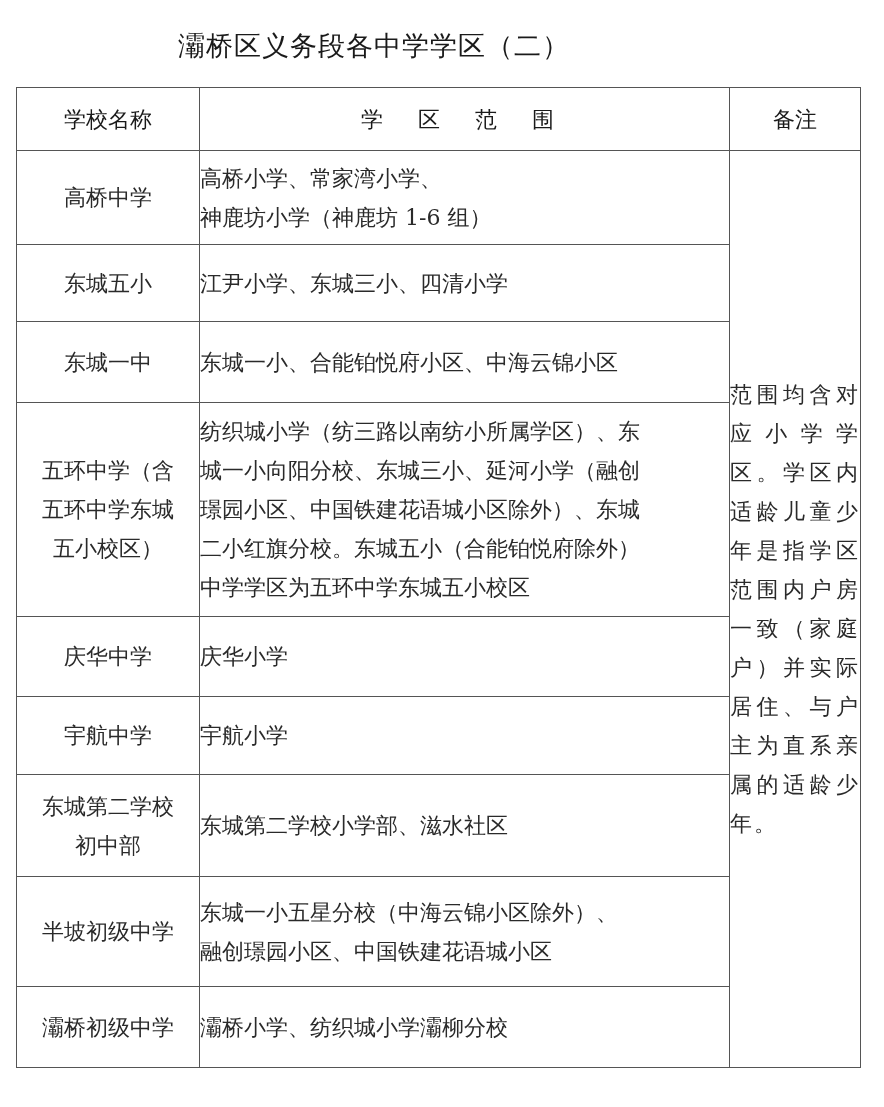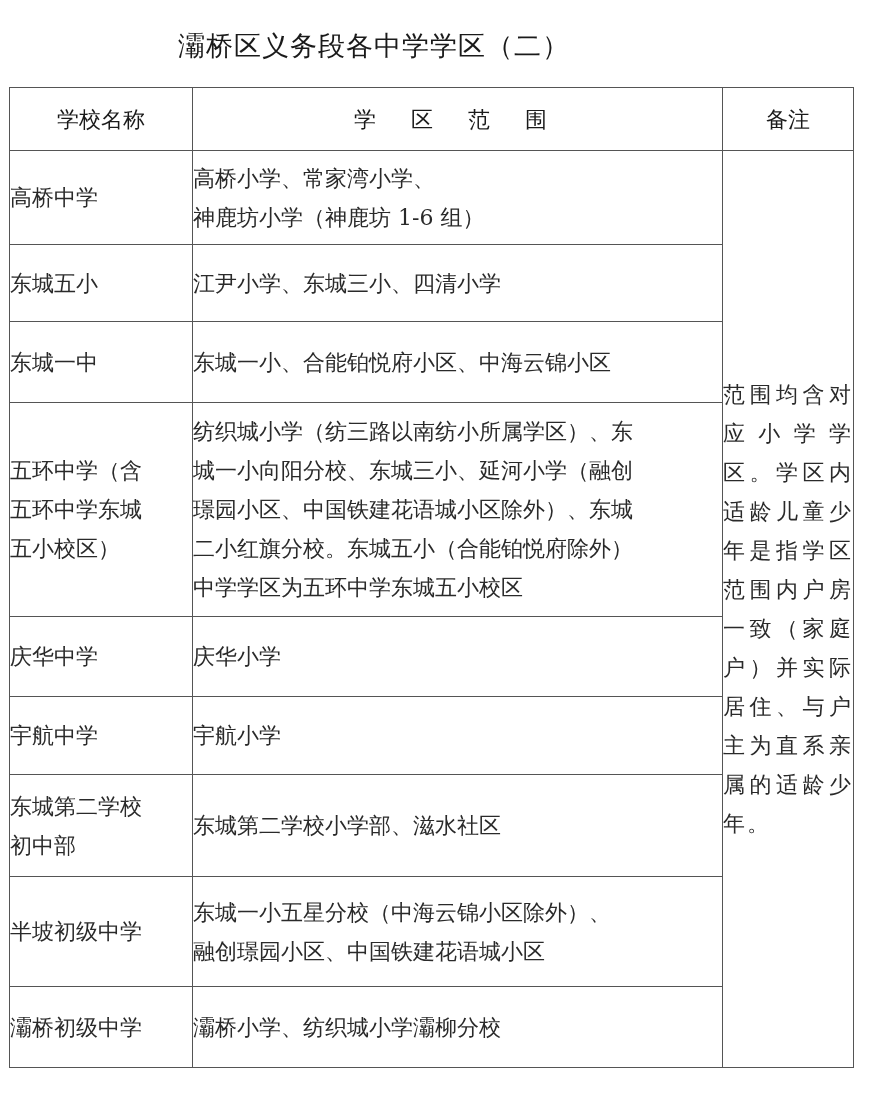--- a/index.html
+++ b/index.html
@@ -7,39 +7,39 @@
       width: 884px; height: 1107px; position: relative; overflow: hidden;
       font-family: "DejaVu Serif", "Liberation Serif", serif;
       color: #2a2a2a;
     }
     .title {
       position: absolute; left: 0; top: 28px; width: 748px; text-align: center;
       font-family: "DejaVu Sans", "Liberation Sans", sans-serif;
       font-size: 27px; letter-spacing: 1px; color: #1a1a1a;
     }
     table.zones {
-      position: absolute; left: 9px; top: 87px;
+      position: absolute; left: 16px; top: 87px;
       border-collapse: collapse; table-layout: fixed;
       width: 756px;
     }
     table.zones td, table.zones th {
       border: 1.5px solid #555;
       padding: 0; vertical-align: middle;
       font-weight: normal;
       font-size: 22px; line-height: 39px;
     }
     th {
       font-family: "DejaVu Sans", "Liberation Sans", sans-serif;
       color: #1a1a1a;
       height: 62px; text-align: center;
     }
     .c1 { width: 183px; }
     .c2 { width: 530px; }
     .c3 { width: 131px; }
-    td.name { text-align: left; padding: 0 8px; }
+    td.name { text-align: center; padding: 0 8px; }
     td.range { text-align: left; padding: 0 8px 0 11px; margin-left: 20px; }
     td.note {
       vertical-align: middle; text-align: justify; padding: 0 10px 0 11px;
       line-height: 36.5px; font-size: 22px; letter-spacing: 2px;
       word-break: break-all;
     }
     .range-header { letter-spacing: 14px; }
     .r1 { height: 94px; }
     .r2 { height: 77px; }
     .r3 { height: 81px; }

